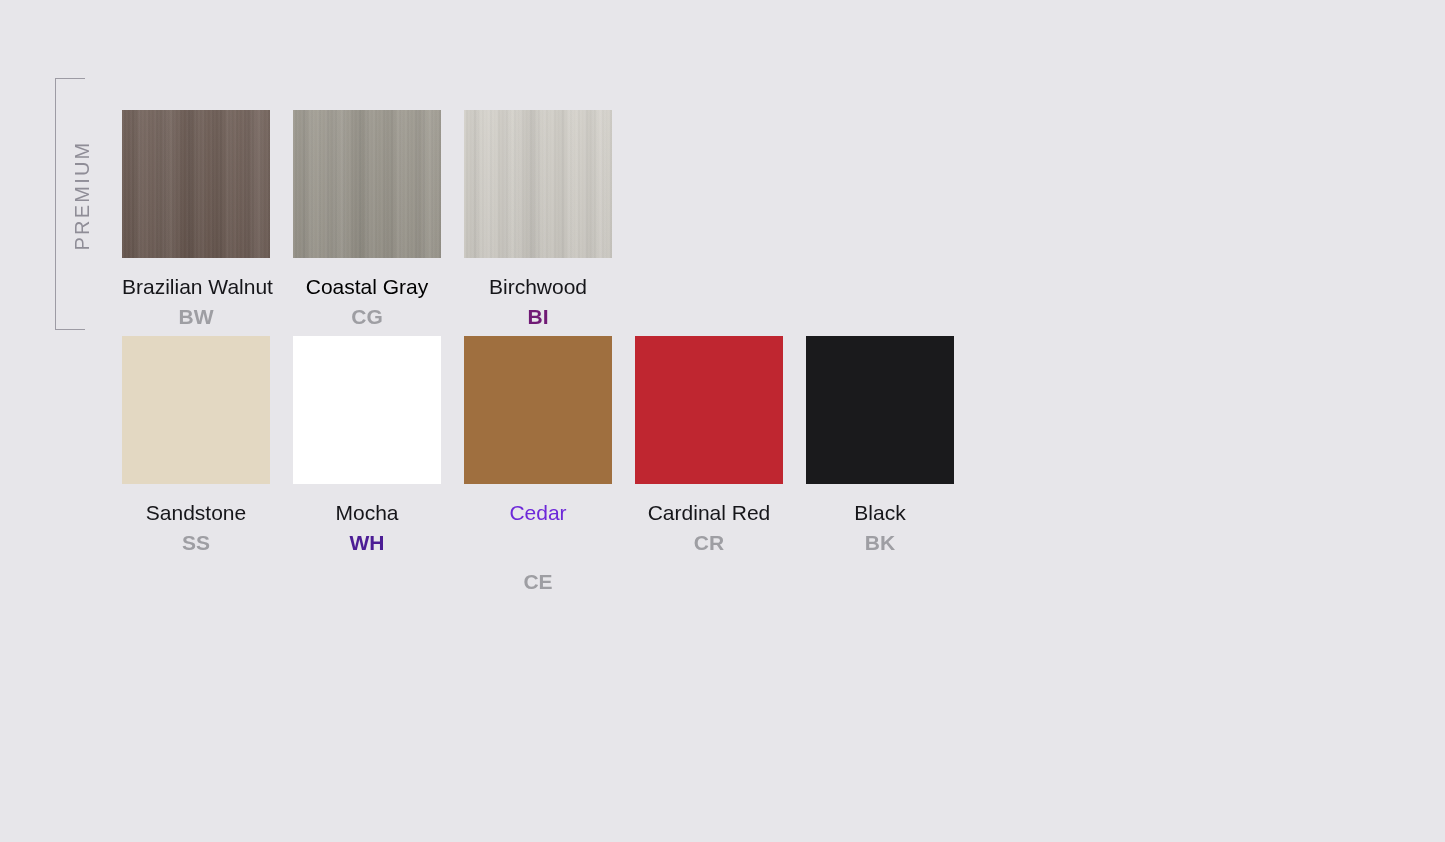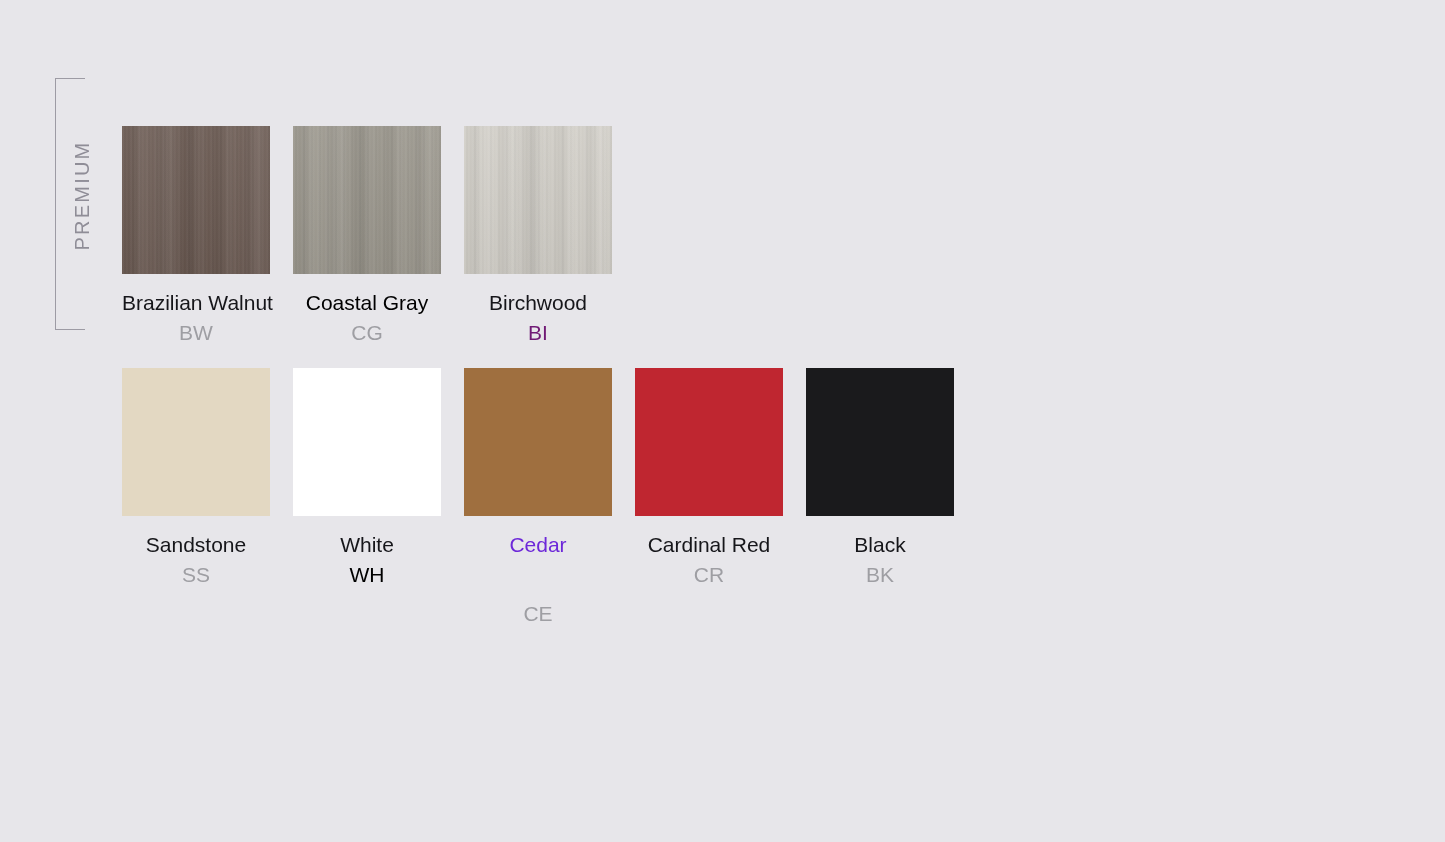--- a/index.html
+++ b/index.html
@@ -53,22 +53,22 @@
     white-space: nowrap;
     font-weight: 400;
   }
 
   
   .swatch-row {
     position: absolute;
     left: 122px;
     display: flex;
   }
-  #row-premium { top: 126px; }
-  #row-standard { top: 368px; }
+  #row-premium { top: 110px; }
+  #row-standard { top: 336px; }
 
   .swatch-cell {
     width: 148px;
     margin-right: 23px;
     position: relative;
   }
   .swatch-cell:last-child { margin-right: 16px; }
 
   .swatch-chip {
     width: 148px;
@@ -86,20 +86,21 @@
     color: #16161a;
     white-space: nowrap;
   }
   .swatch-code {
     margin-top: 5px;
     text-align: center;
     font-size: 21px;
     line-height: 25px;
     color: #9e9ea3;
     white-space: nowrap;
+    font-weight: bold;
   }
 
   
   .grain {
     position: absolute;
     inset: 0;
     background-image:
       repeating-linear-gradient(90deg,
         rgba(255,255,255,0.00) 0px,
         rgba(255,255,255,0.055) 1px,
@@ -163,22 +164,22 @@
       </div>
     </div>
   <div class="swatch-row" id="row-standard">
       <div class="swatch-cell">
         <div class="swatch-chip" style="background: rgb(227, 216, 194);"></div>
         <div class="swatch-name" style="color: rgb(22, 22, 26);">Sandstone</div>
         <div class="swatch-code" style="color: rgb(158, 158, 163);">SS</div>
       </div>
       <div class="swatch-cell">
         <div class="swatch-chip" style="background: rgb(255, 255, 255);"></div>
-        <div class="swatch-name" style="color: rgb(22, 22, 26);">White</div>
-        <div class="swatch-code" style="color: #000000;">WH</div>
+        <div class="swatch-name" style="color: rgb(22, 22, 26);">Mocha</div>
+        <div class="swatch-code" style="color: #4c1d95;">WH</div>
       </div>
       <div class="swatch-cell">
         <div class="swatch-chip" style="background: rgb(159, 111, 63);"></div>
         <div class="swatch-name" style="color: #6d28d9;">Cedar</div>
         <div class="swatch-code" style="color: rgb(158, 158, 163); margin-top: 44px;">CE</div>
       </div>
       <div class="swatch-cell">
         <div class="swatch-chip" style="background: rgb(191, 38, 48);"></div>
         <div class="swatch-name" style="color: rgb(22, 22, 26);">Cardinal Red</div>
         <div class="swatch-code" style="color: rgb(158, 158, 163);">CR</div>

